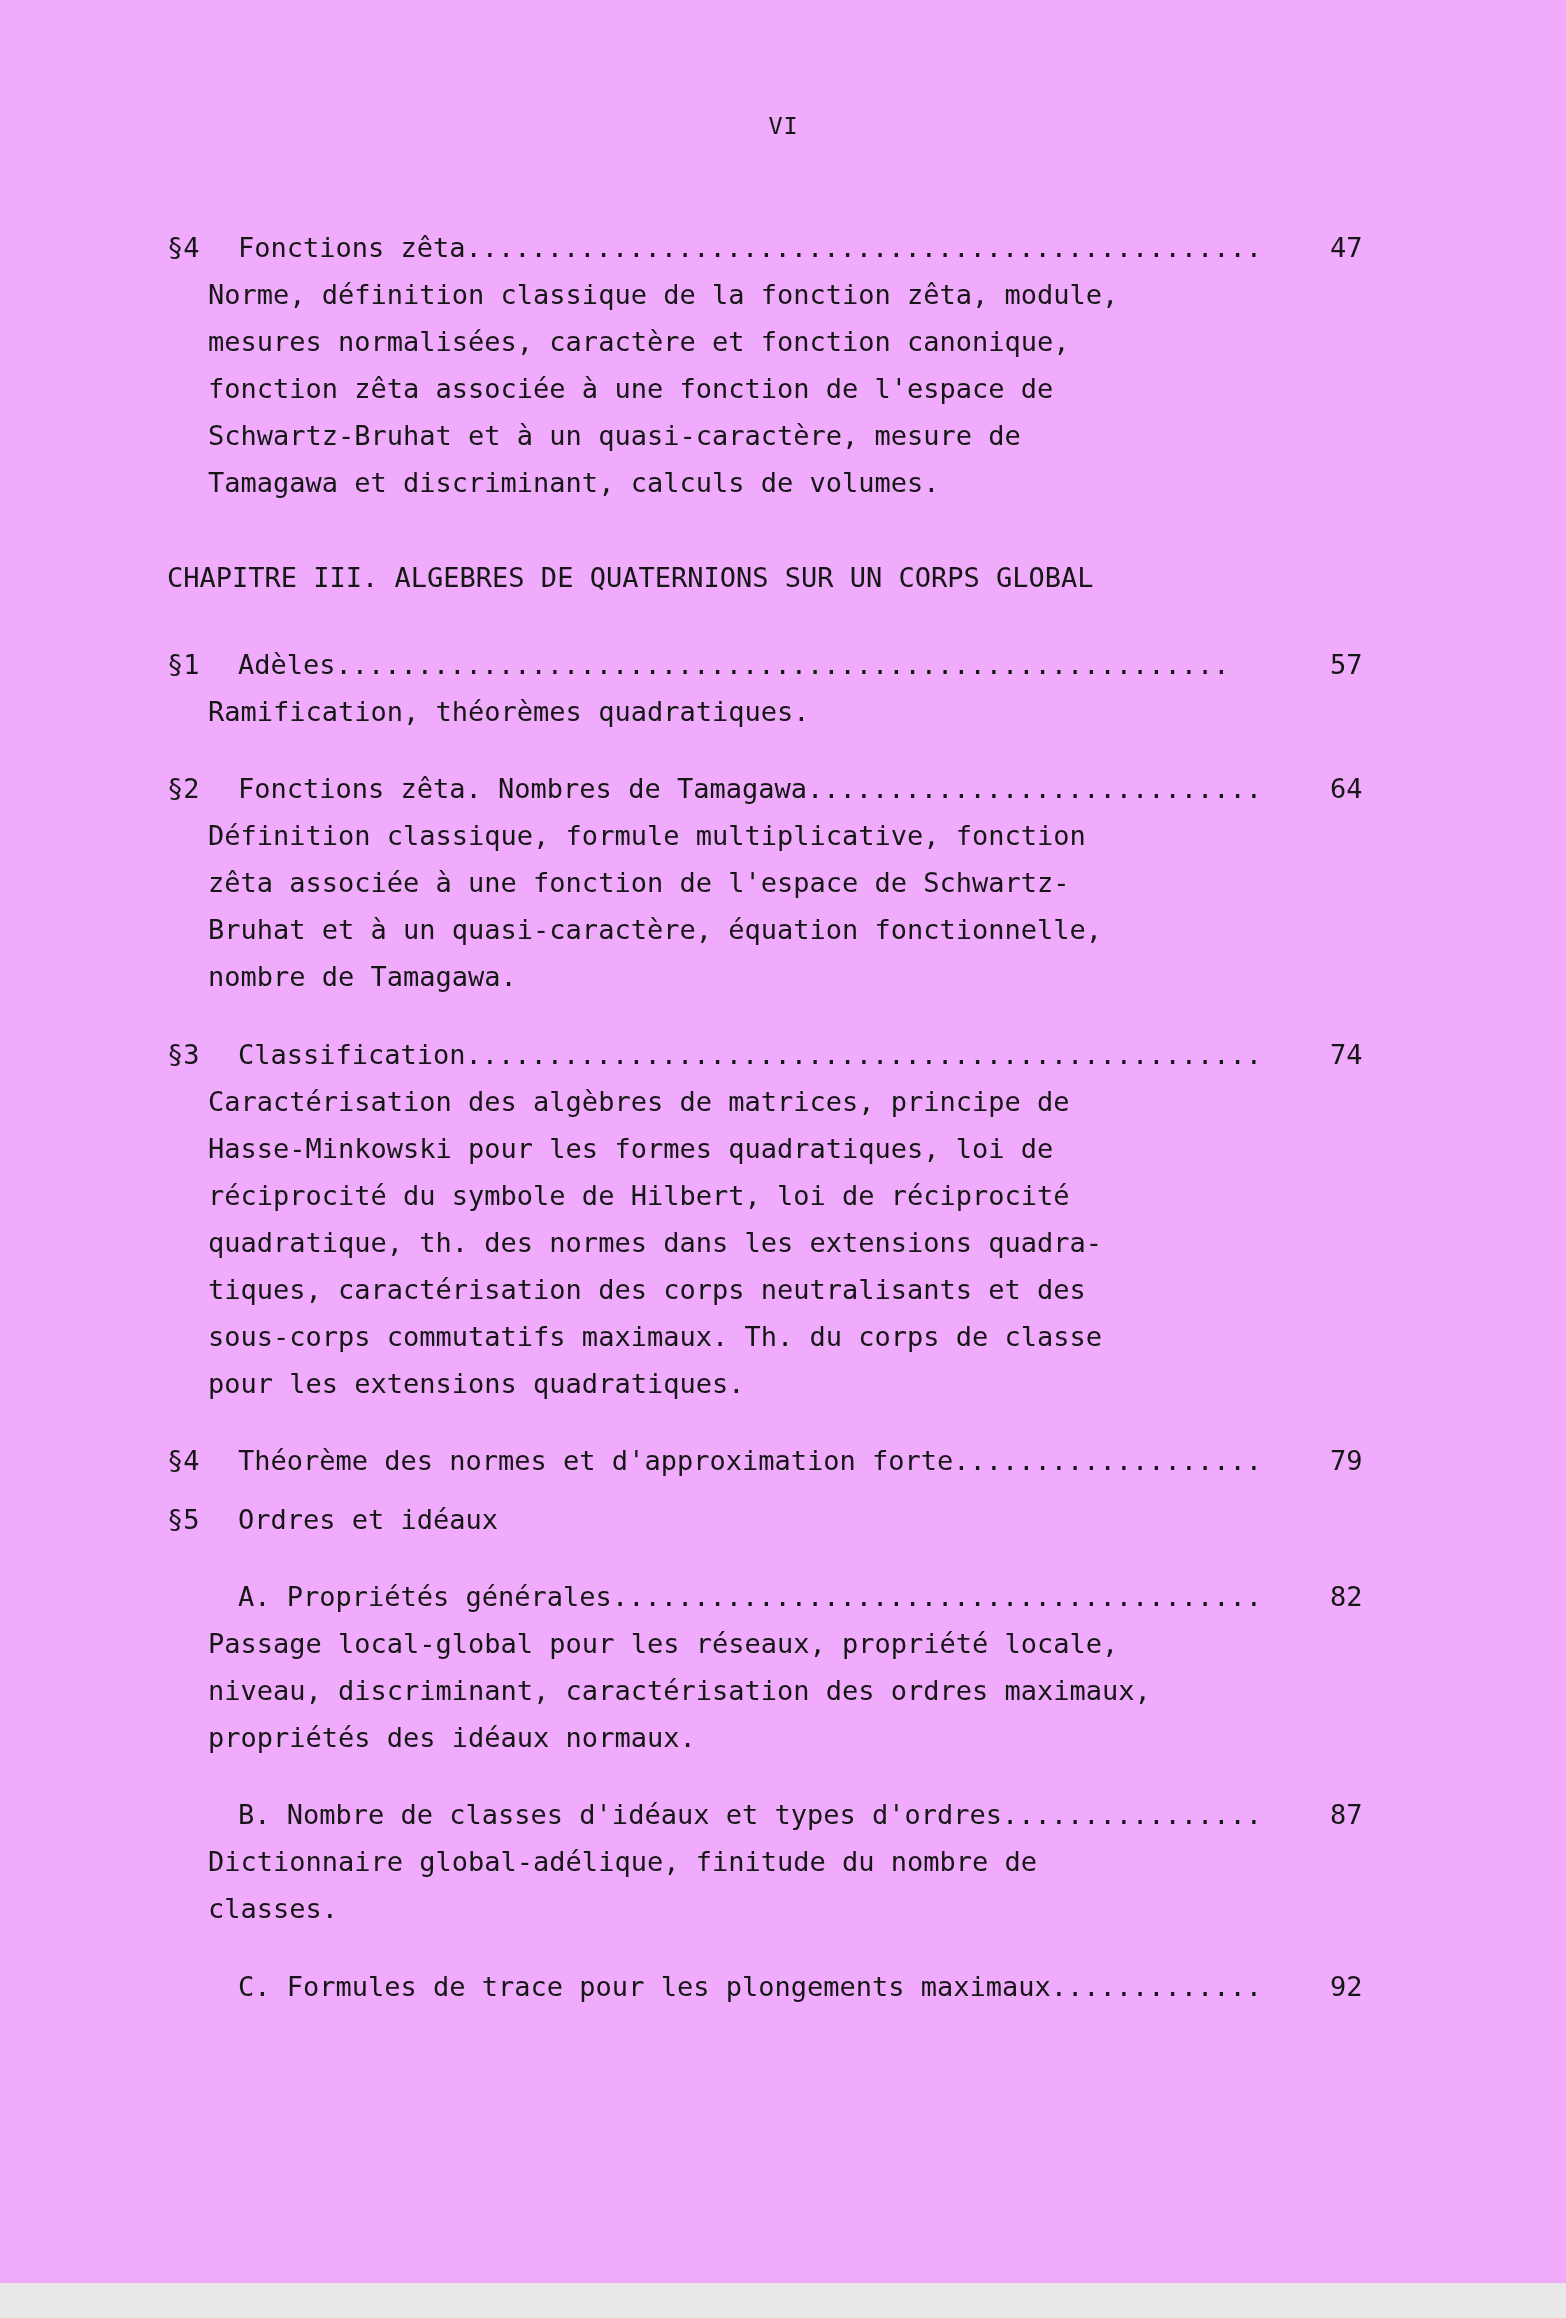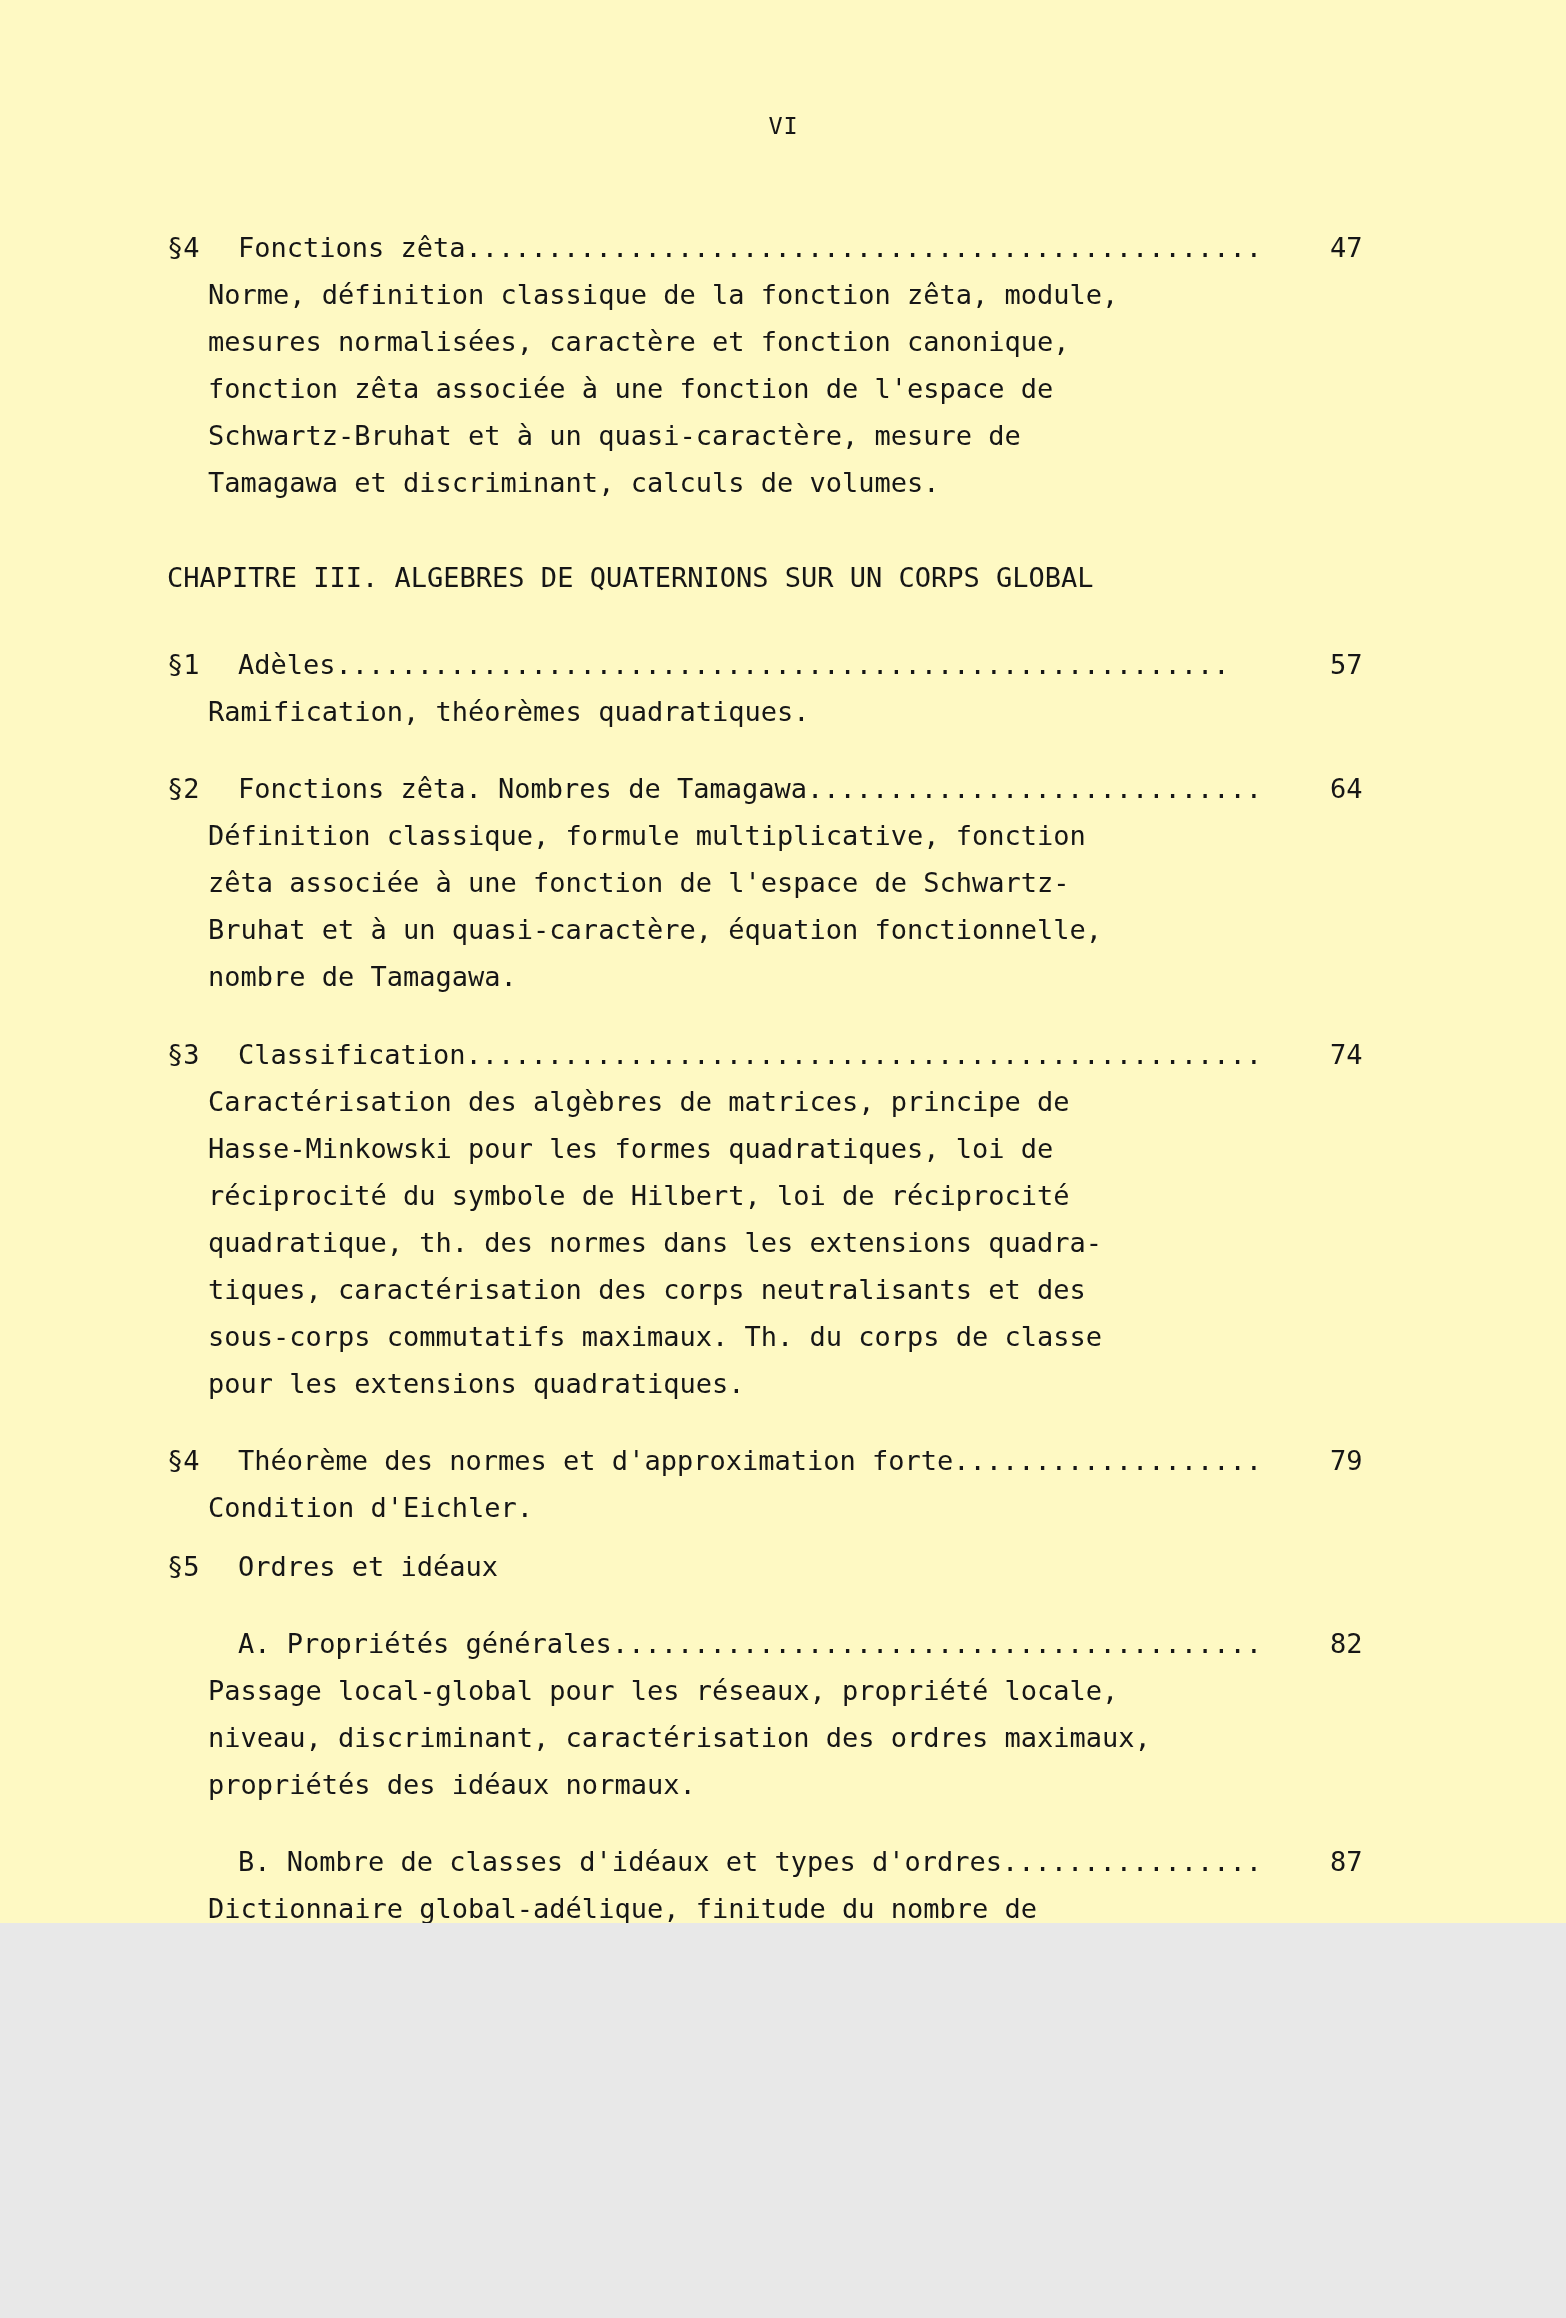--- a/index.html
+++ b/index.html
@@ -1,20 +1,20 @@
 <!DOCTYPE html>
 <html style="font-size:13px"><head>
 <meta charset="utf-8">
 <style>
   html, body { margin: 0; padding: 0; background: #e8e8e8; }
   .page {
     position: relative;
     width: 1567px;
-    height: 1923px;
-    background: #fef9c3;
+    height: 2283px;
+    background: #f0abfc;
     color: #161616;
     font-family: "DejaVu Sans Mono", "Liberation Mono", monospace;
     font-size: 27px;
     overflow: hidden;
   }
   .folio {
     position: absolute;
     top: 112px;
     left: 0;
     right: 0;
@@ -123,21 +123,20 @@
     </div>
 
     <div class="entry">
       <div class="row">
         <span class="marker">§4</span>
         <span class="title">Théorème des normes et d'approximation forte</span>
         <span class="dots">...................</span>
         <span class="spacer"></span>
         <span class="page-num">79</span>
       </div>
-      <div class="desc">Condition d'Eichler.</div>
     </div>
 
     <div class="entry">
       <div class="row">
         <span class="marker">§5</span>
         <span class="title">Ordres et idéaux</span>
       </div>
 
       <div class="subentry">
         <div class="row">

